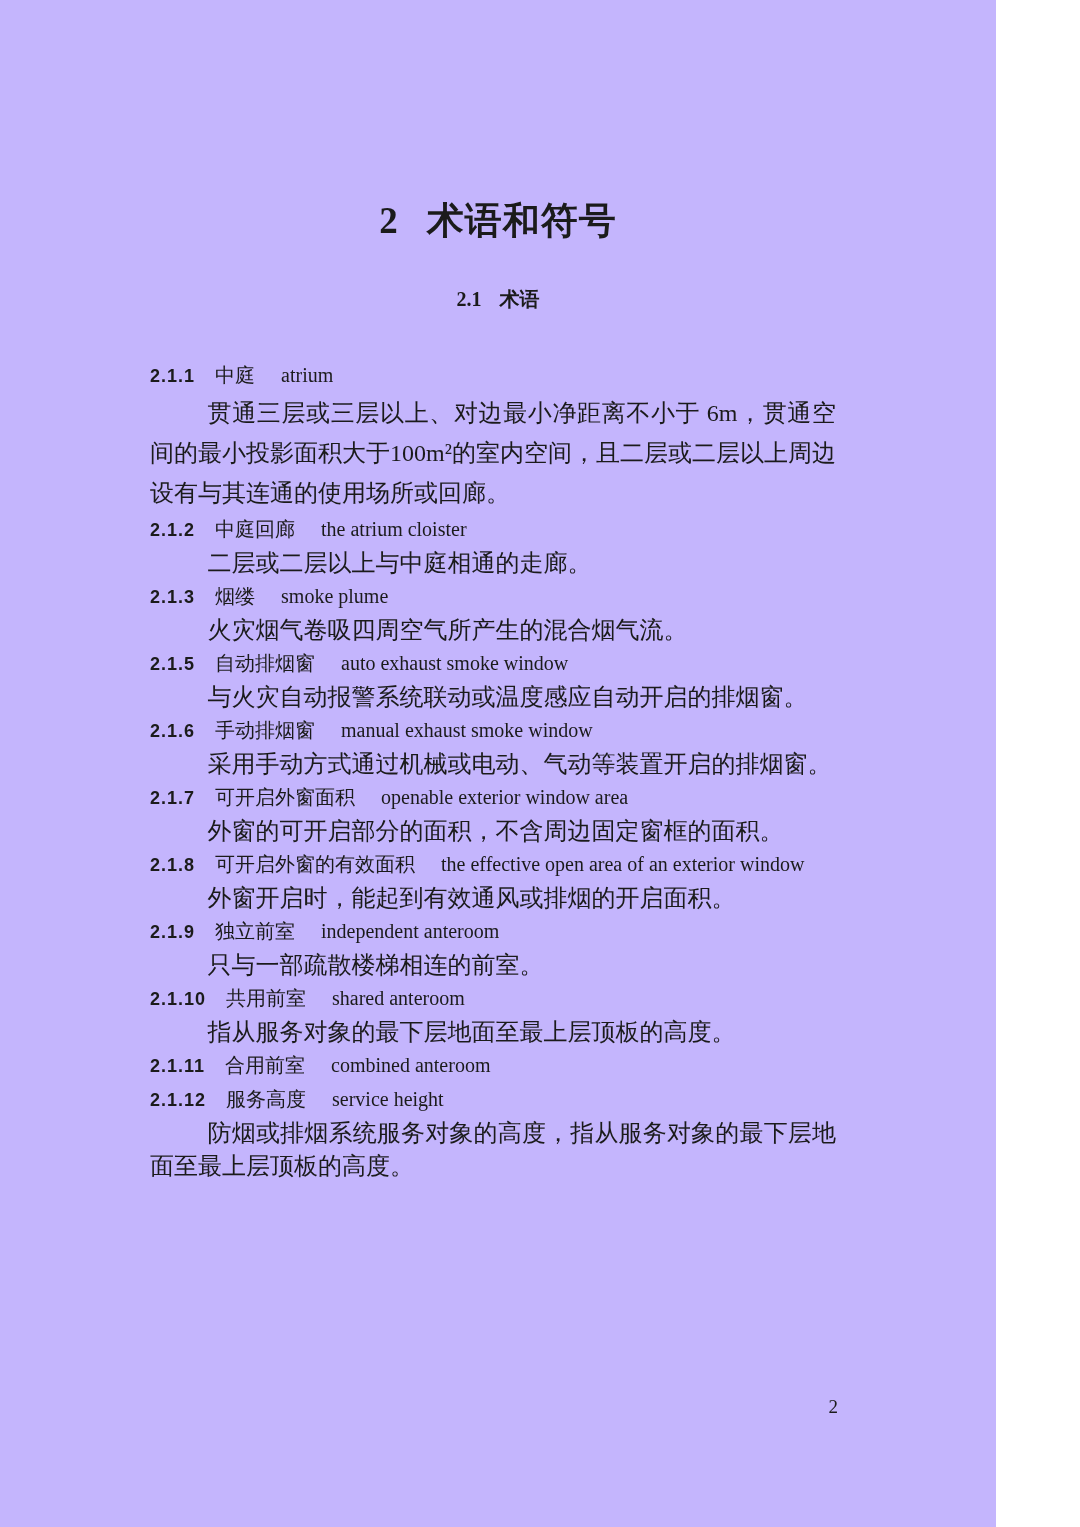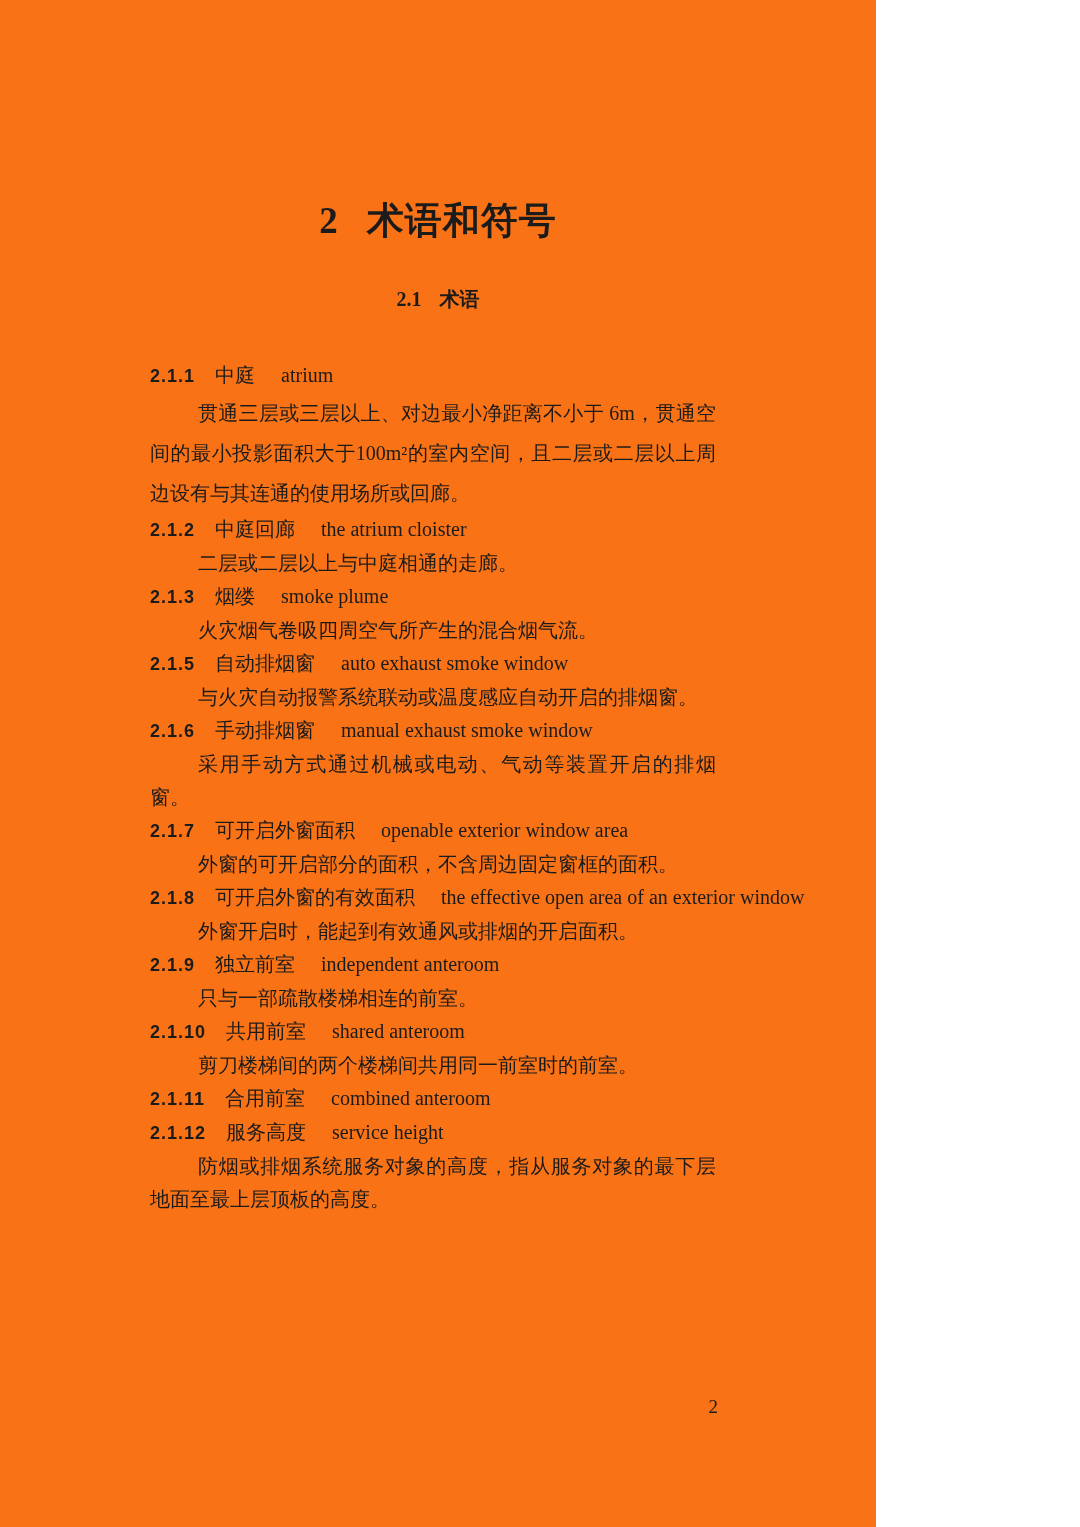--- a/index.html
+++ b/index.html
@@ -1,20 +1,20 @@
 <!DOCTYPE html>
 <html><head>
 <meta charset="utf-8">
 <style>
   html, body { margin: 0; padding: 0; background: #ffffff; }
   .page {
     position: relative;
-    width: 876px;
+    width: 996px;
     height: 1527px;
-    background: #f97316;
+    background: #c4b5fd;
     color: #1b1b1b;
     font-family: "Liberation Serif", "DejaVu Serif", serif;
     overflow: hidden;
   }
   .doc-title {
     margin: 0;
     padding-top: 196px;
     text-align: center;
     font-size: 37px;
     font-weight: 700;
@@ -41,21 +41,21 @@
   .num {
     font-family: "Liberation Sans", "DejaVu Sans", sans-serif;
     font-weight: 700;
     font-size: 18px;
     letter-spacing: 1px;
     margin-right: 20px;
   }
   .zh { margin-right: 26px; }
   .def {
     margin: 0;
-    font-size: 20px;
+    font-size: 24px;
     line-height: 33px;
     text-align: justify;
     text-indent: 2.4em;
   }
   .def.tall { line-height: 40px; }
   .page-num {
     position: absolute;
     top: 1396px;
     right: 158px;
     font-size: 19px;
@@ -130,21 +130,21 @@
       <div class="term-heading">
         <span class="num">2.1.9</span><span class="zh">独立前室</span><span class="en">independent anteroom</span>
       </div>
       <p class="def">只与一部疏散楼梯相连的前室。</p>
     </div>
 
     <div class="term">
       <div class="term-heading">
         <span class="num">2.1.10</span><span class="zh">共用前室</span><span class="en">shared anteroom</span>
       </div>
-      <p class="def">剪刀楼梯间的两个楼梯间共用同一前室时的前室。</p>
+      <p class="def">指从服务对象的最下层地面至最上层顶板的高度。</p>
     </div>
 
     <div class="term">
       <div class="term-heading">
         <span class="num">2.1.11</span><span class="zh">合用前室</span><span class="en">combined anteroom</span>
       </div>
     </div>
 
     <div class="term">
       <div class="term-heading">

